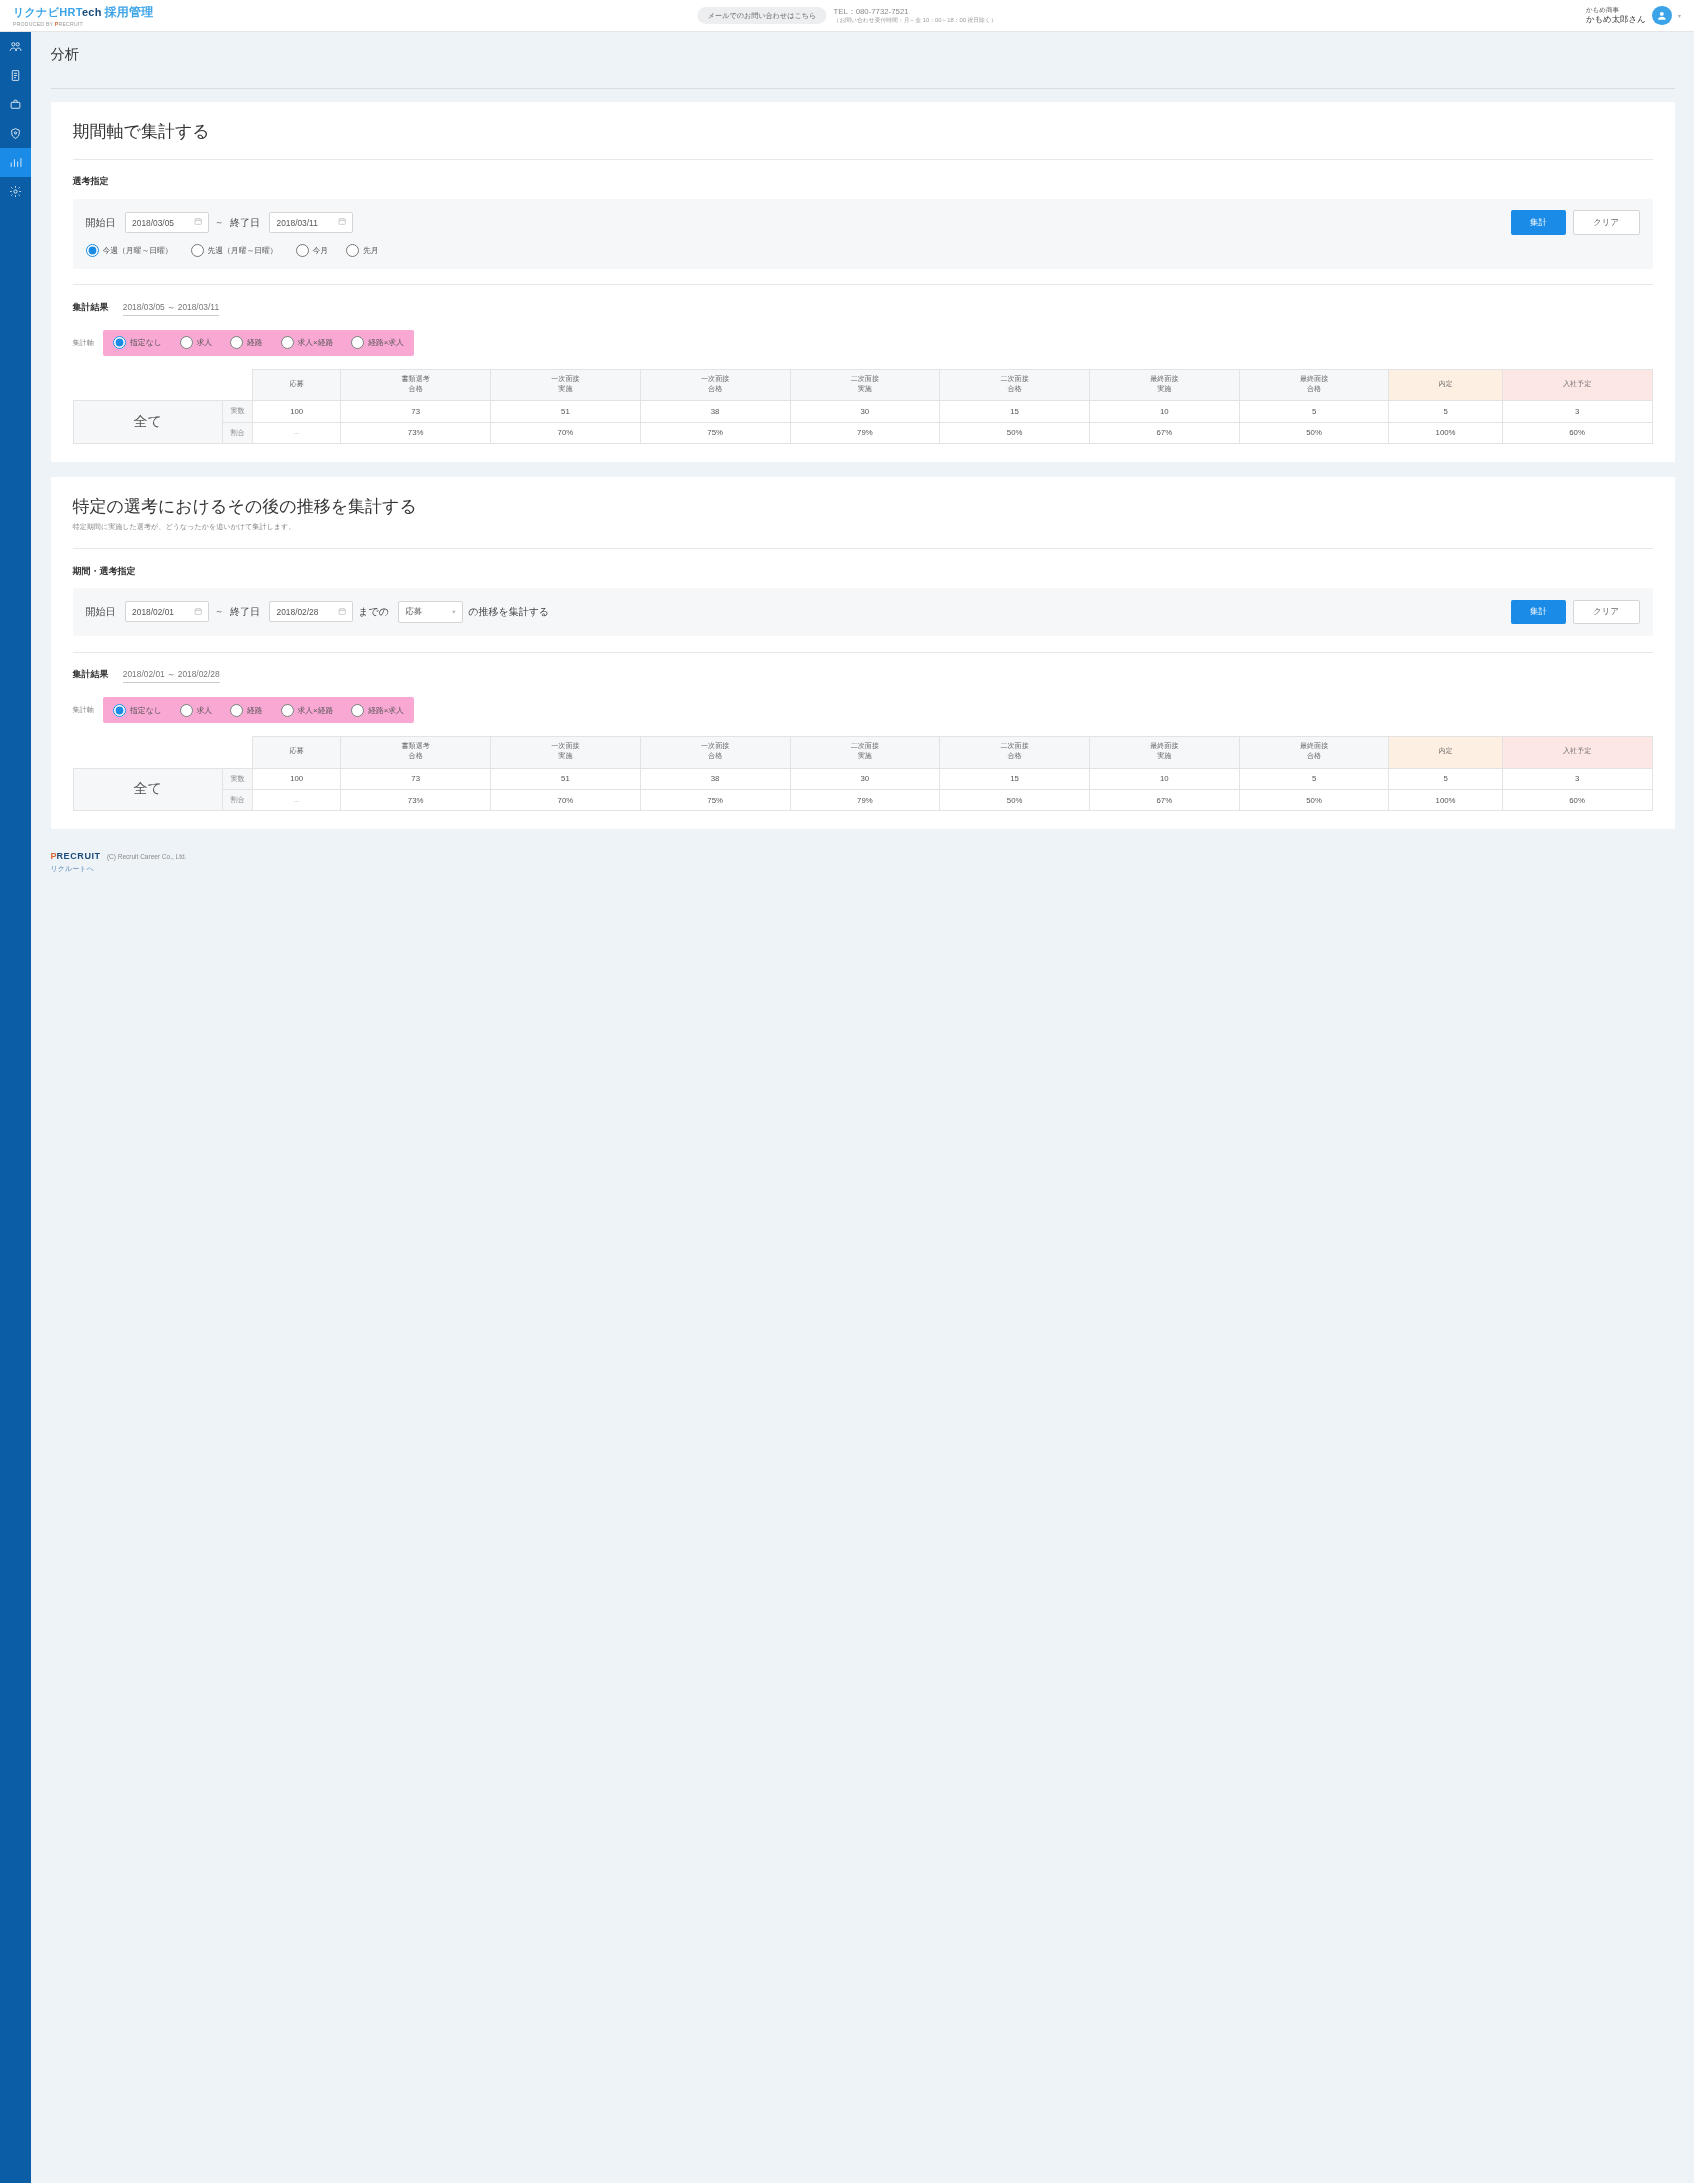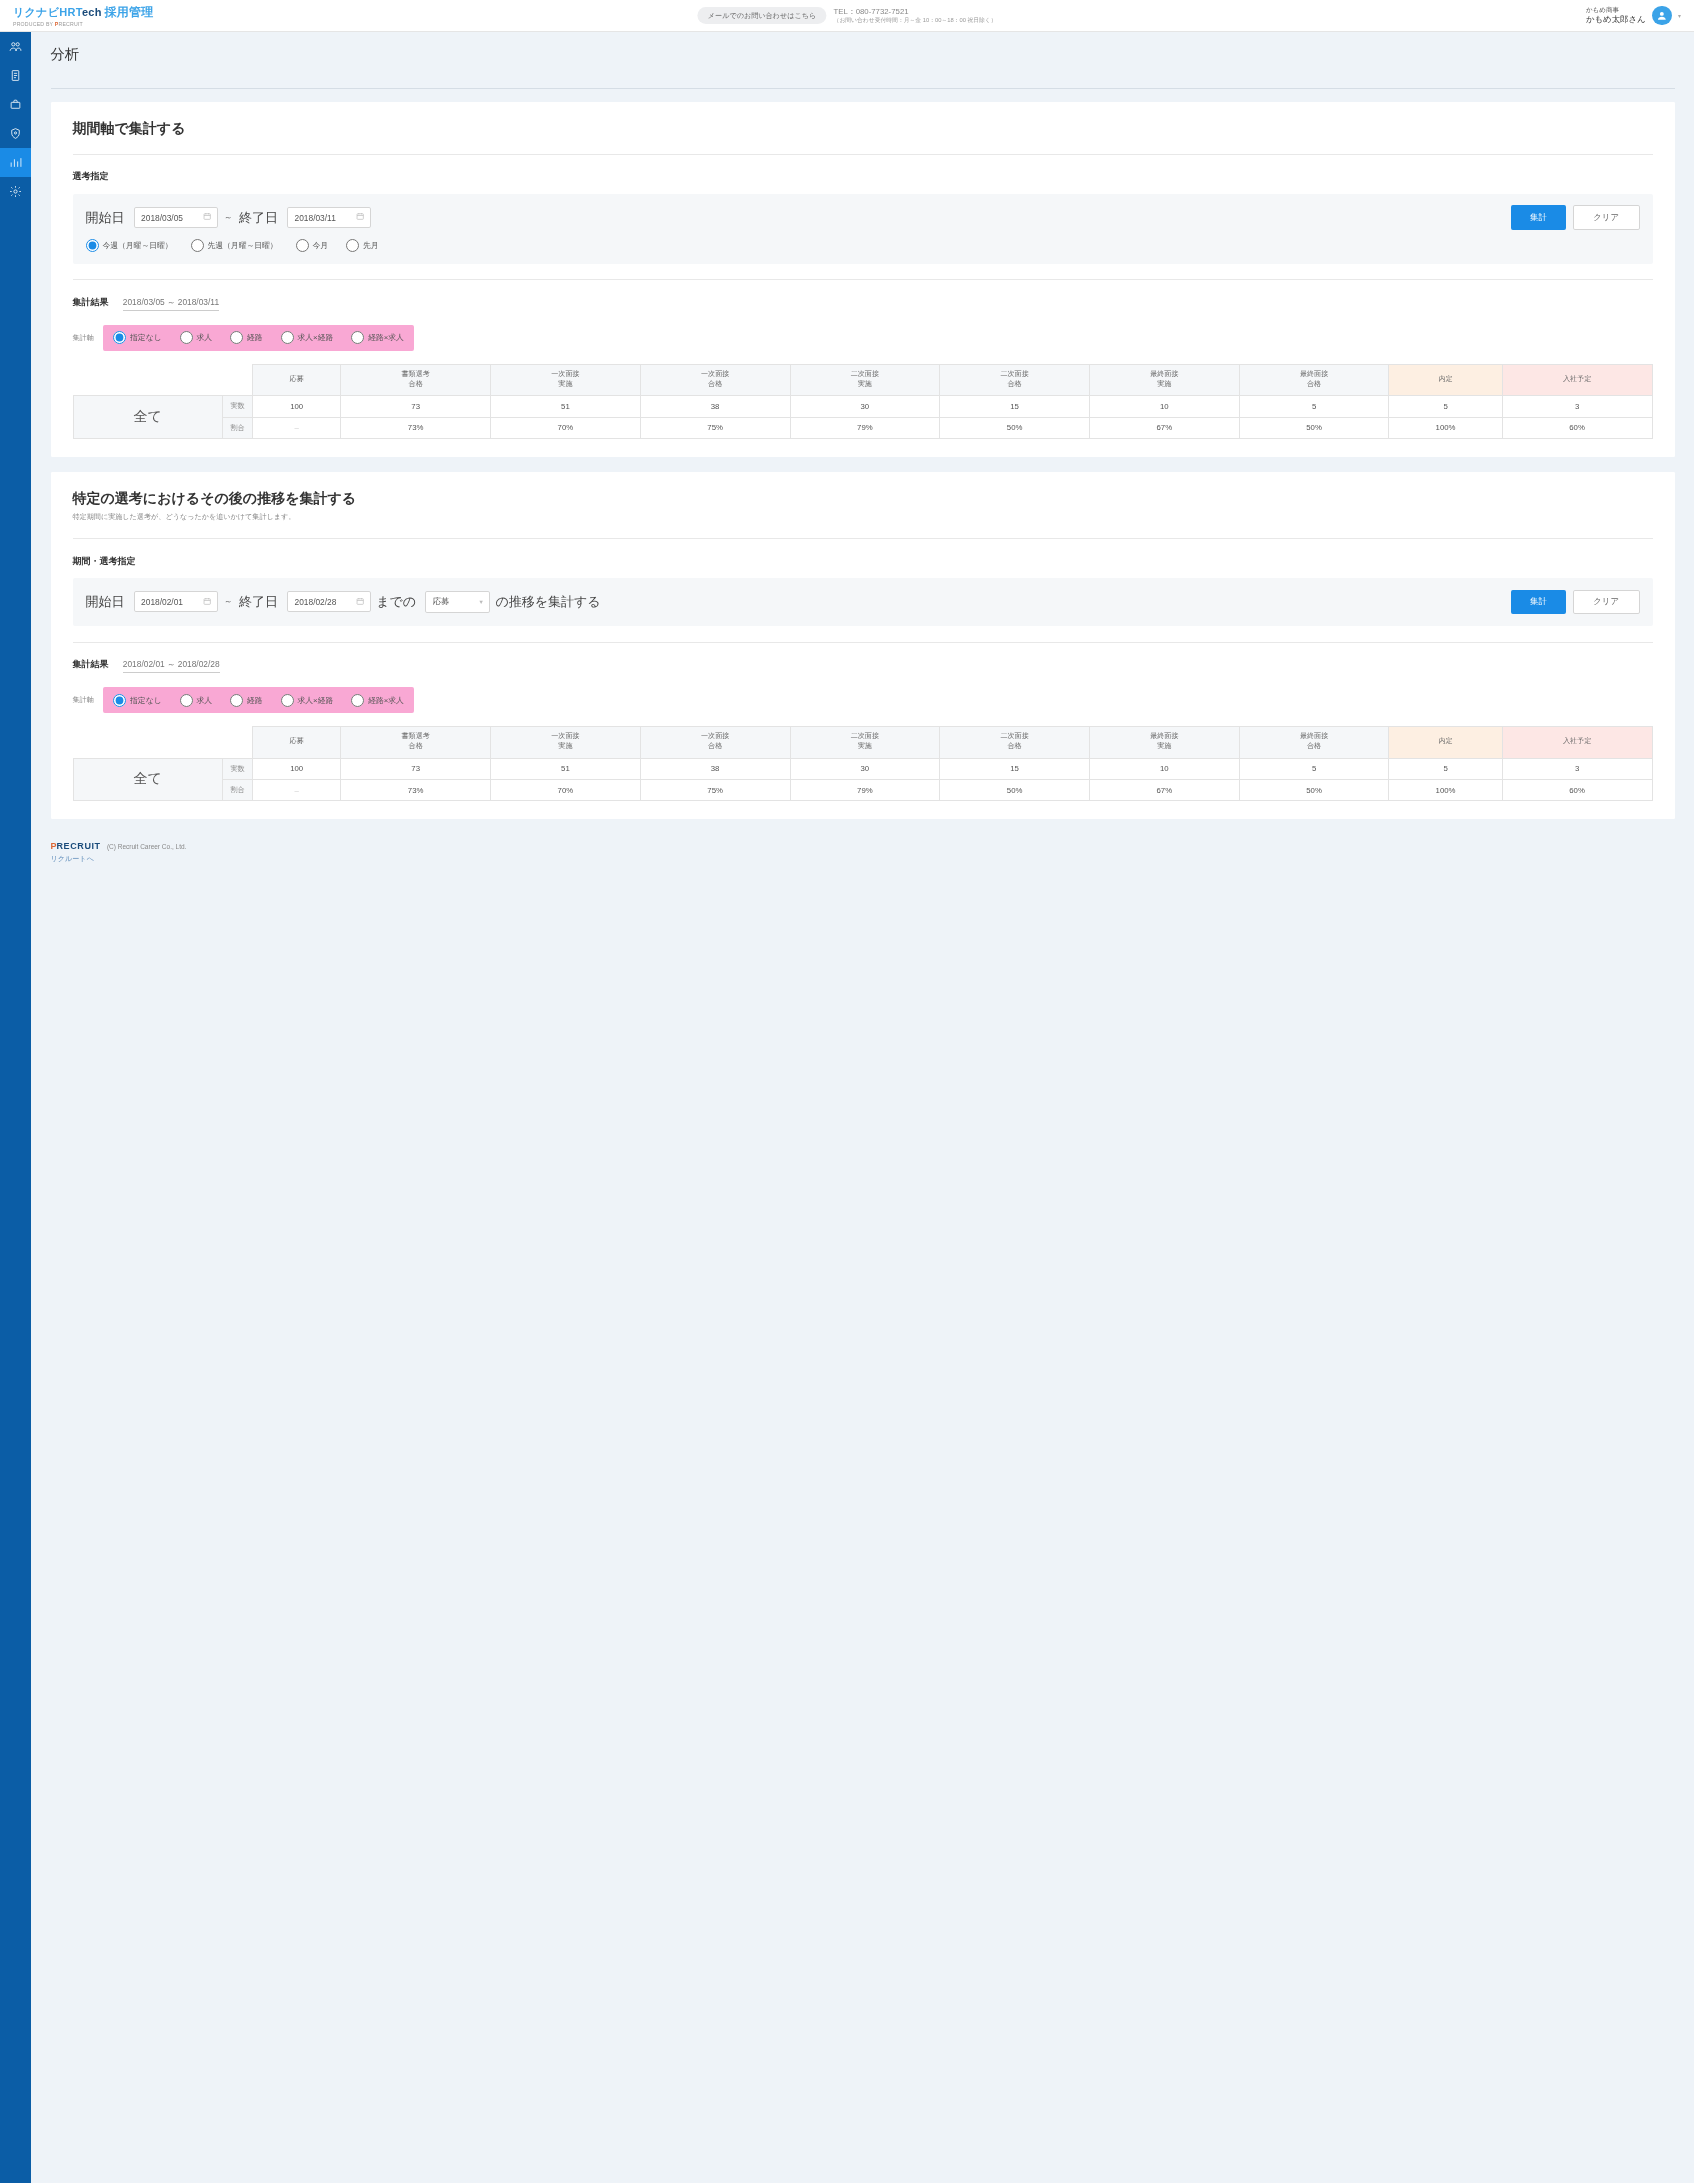--- a/index.html
+++ b/index.html
@@ -34,29 +34,29 @@
 .sidebar { position: fixed; top: 32px; left: 0; bottom: 0; width: 31px; background: #0b5da6; display: flex; flex-direction: column; z-index: 10; }
 .nav-item { height: 29px; display: flex; align-items: center; justify-content: center; cursor: pointer; }
 .nav-item.active { background: #1a8be6; }
 .nav-item svg { width: 13px; height: 13px; fill: none; stroke: #fff; stroke-width: 1.5; }
 
 
 .main { margin-left: 31px; padding: 13px 19.5px 19.5px; }
 .page-title { font-size: 14.3px; font-weight: normal; color: #333; margin-bottom: 13px; padding-bottom: 24px; border-bottom: 0.6px solid #d5dde5; }
 
 .card { background: #fff; border-radius: 1.3px; padding: 18px 22px; margin-bottom: 15.6px; }
-.section-title { font-size: 14px; font-weight: bold; color: #333; margin-bottom: 3.9px; }
+.section-title { font-size: 17px; font-weight: normal; color: #333; margin-bottom: 3.9px; }
 .section-desc { font-size: 7.1px; color: #888; }
 
 .divider { border-top: 0.6px solid #e8e8e8; margin: 15.6px 0; }
 
 .sub-heading { font-size: 9px; font-weight: bold; color: #333; margin-bottom: 10.4px; }
 
 .filter-box { background: #f5f7f9; border-radius: 1.9px; padding: 11.7px 13px; display: flex; align-items: center; flex-wrap: wrap; gap: 9px 5.2px; }
-.label-text { font-size: 13px; color: #444; margin-right: 3.9px; }
+.label-text { font-size: 10px; color: #444; margin-right: 3.9px; }
 .date-input { display: inline-flex; align-items: center; background: #fff; border: 0.6px solid #d5d5d5; border-radius: 1.9px; padding: 4.5px 19.5px 4.5px 6.5px; font-size: 8.4px; color: #555; min-width: 84px; position: relative; cursor: pointer; }
 .date-input .cal-icon { position: absolute; right: 5.2px; color: #bbb; }
 .tilde { color: #666; margin: 0 1.3px; }
 .select-input { display: inline-flex; align-items: center; background: #fff; border: 0.6px solid #d5d5d5; border-radius: 1.9px; padding: 4.5px 19.5px 4.5px 6.5px; font-size: 8.4px; color: #555; min-width: 65px; position: relative; cursor: pointer; }
 .select-input .caret { position: absolute; right: 5.2px; color: #bbb; font-size: 5.8px; }
 
 .radio-row { display: flex; align-items: center; gap: 18px; width: 100%; }
 .radio-opt { display: flex; align-items: center; gap: 3.9px; font-size: 7.8px; color: #555; cursor: pointer; }
 .radio-opt input { accent-color: #1a8be6; }
 

